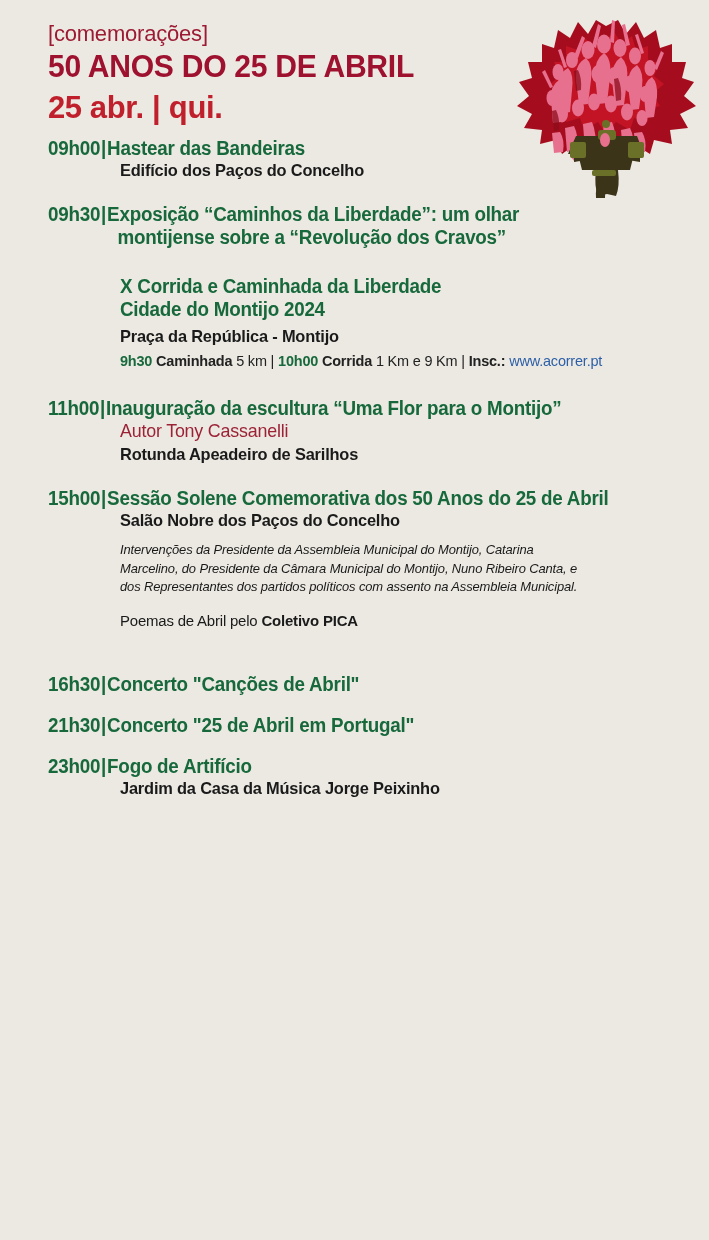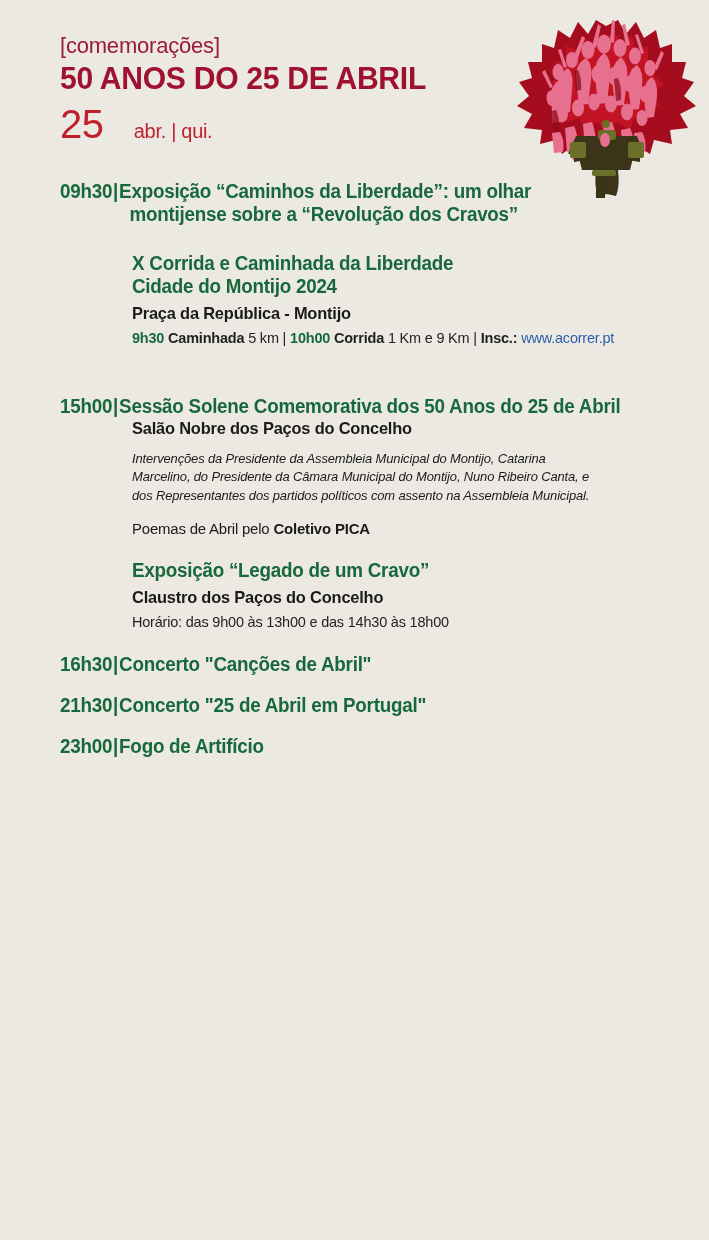--- a/index.html
+++ b/index.html
@@ -12,21 +12,21 @@
     background: #ece9e2;
     font-family: "Liberation Sans", sans-serif;
     overflow: hidden;
     position: relative;
   }
   .poster {
     position: relative;
     width: 709px;
     height: 872px;
     box-sizing: border-box;
-    padding: 12px;
+    padding: 0;
   }
 
   
   .header {
     position: relative;
     padding: 22px 0 0 48px;
   }
   .kicker {
     font-size: 22px;
     color: #9c1b33;
@@ -45,31 +45,30 @@
     transform: scaleX(0.94);
     transform-origin: left center;
     margin-bottom: 8px;
   }
   .date-line {
     line-height: 1.0;
     margin-bottom: 14px;
     white-space: nowrap;
   }
   .date-day {
-    font-size: 40px;
-    font-weight: normal;
+    font-size: 31px;
+    font-weight: bold;
     color: #c0202c;
     letter-spacing: -0.5px;
   }
   .date-rest {
-    font-size: 20px;
-    font-weight: normal;
+    font-size: 31px;
+    font-weight: bold;
     color: #c0202c;
     letter-spacing: -0.3px;
-    margin-left: 25px;
   }
 
   
   .flower {
     position: absolute;
     top: 18px;
     right: 10px;
     width: 185px;
     height: 180px;
     pointer-events: none;
@@ -278,20 +277,28 @@
   <div class="header">
     <div class="kicker">[comemorações]</div>
     <div class="main-title">50 ANOS DO 25 DE ABRIL</div>
     <div class="date-line">
       <span class="date-day">25</span><span class="date-rest"> abr. | qui.</span>
     </div>
   </div>
 
   <div class="events">
 
+    <div class="event">
+      <div class="ev-head">
+        <span>09h00</span><span class="sep">|</span><span>Hastear das Bandeiras</span>
+      </div>
+      <div class="sub">
+        <div class="ev-venue">Edifício dos Paços do Concelho</div>
+      </div>
+    </div>
 
     <div class="sp-22"></div>
 
     <div class="event">
       <div class="ev-head wrap">
         <span>09h30</span><span class="sep">|</span><span>Exposição “Caminhos da Liberdade”: um olhar</span>
         <span class="cont">montijense sobre a “Revolução dos Cravos”</span>
       </div>
     </div>
 
@@ -314,20 +321,30 @@
           <span>1 Km e 9 Km</span>
           <span class="bar">|</span>
           <b>Insc.:</b>
           <span class="blue">www.acorrer.pt</span>
         </div>
       </div>
     </div>
 
     <div class="sp-26"></div>
 
+    <div class="event">
+      <div class="ev-head">
+        <span>11h00</span><span class="sep">|</span><span>Inauguração da escultura “Uma Flor para o Montijo”</span>
+      </div>
+      <div class="sub">
+        <div class="ev-author">Autor Tony Cassanelli</div>
+        <div class="sp-2"></div>
+        <div class="ev-venue">Rotunda Apeadeiro de Sarilhos</div>
+      </div>
+    </div>
 
     <div class="sp-22"></div>
 
     <div class="event">
       <div class="ev-head">
         <span>15h00</span><span class="sep">|</span><span>Sessão Solene Comemorativa dos 50 Anos do 25 de Abril</span>
       </div>
       <div class="sub">
         <div class="ev-venue">Salão Nobre dos Paços do Concelho</div>
         <div class="sp-10"></div>
@@ -336,29 +353,20 @@
         <div class="ev-italic">dos Representantes dos partidos políticos com assento na Assembleia Municipal.</div>
         <div class="sp-14"></div>
         <div class="ev-poem">
           <span>Poemas de Abril pelo </span><b>Coletivo PICA</b>
         </div>
       </div>
     </div>
 
     <div class="sp-20"></div>
 
-    <div class="event">
-      <div class="sub">
-        <div class="ev-title-green">Exposição “Legado de um Cravo”</div>
-        <div class="sp-4"></div>
-        <div class="ev-venue">Claustro dos Paços do Concelho</div>
-        <div class="sp-4"></div>
-        <div class="ev-note">Horário: das 9h00 às 13h00 e das 14h30 às 18h00</div>
-      </div>
-    </div>
 
     <div class="sp-22"></div>
 
     <div class="event">
       <div class="ev-head">
         <span>16h30</span><span class="sep">|</span><span>Concerto "Canções de Abril"</span>
       </div>
     </div>
 
     <div class="sp-18"></div>
@@ -367,17 +375,20 @@
       <div class="ev-head">
         <span>21h30</span><span class="sep">|</span><span>Concerto "25 de Abril em Portugal"</span>
       </div>
     </div>
 
     <div class="sp-18"></div>
 
     <div class="event">
       <div class="ev-head">
         <span>23h00</span><span class="sep">|</span><span>Fogo de Artifício</span>
+      </div>
+      <div class="sub">
+        <div class="ev-venue">Jardim da Casa da Música Jorge Peixinho</div>
       </div>
     </div>
 
   </div>
 </div>
 
 </body></html>

